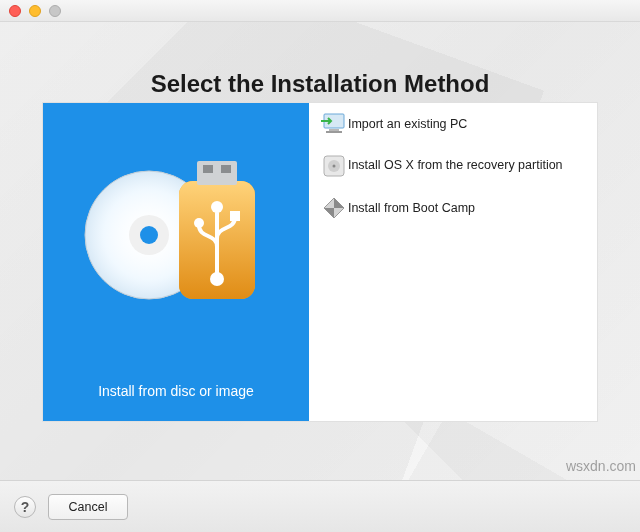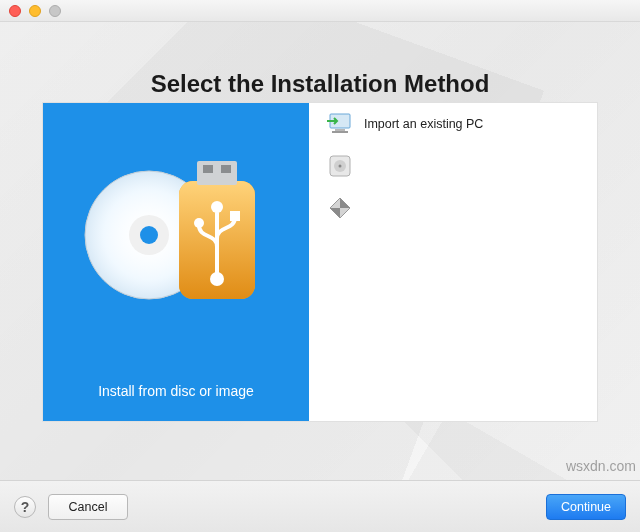--- a/index.html
+++ b/index.html
@@ -73,22 +73,22 @@
     }
     .graphic{
       flex:1;display:flex;align-items:center;justify-content:center;
       width:100%;
     }
     .right-pane{
       flex:1;
       display:flex;flex-direction:column;
     }
     .opt{
-      display:flex;align-items:center;gap:10px;
-      padding:7px 17px;
+      display:flex;align-items:center;
+      padding:7px 11px;
       cursor:default;
     }
     .opt + .opt{ }
     .opt .icon-slot{width:28px;height:28px;display:flex;align-items:center;justify-content:center;}
     .opt .label{font-size:12.5px;color:#222;}
     .opt.two-line .label{line-height:1.25;}
     .footer{
       position:absolute;
       left:0;right:0;bottom:0;height:52px;
       background:linear-gradient(#f2f2f2,#e6e6e6);
@@ -198,43 +198,42 @@
     </div>
 
     <div class="opt two-line">
       <div class="icon-slot">
         <svg width="26" height="26" viewBox="0 0 26 26">
             <rect x="3" y="3" width="20" height="20" rx="3" fill="#e8e8e8" stroke="#b0b0b0"></rect>
             <circle cx="13" cy="13" r="6" fill="#cfcfcf"></circle>
             <circle cx="13" cy="13" r="1.5" fill="#888"></circle>
           </svg>
       </div>
+      <div class="label">Install OS X from the recovery partition</div>
     </div>
 
 
     <div class="opt">
       <div class="icon-slot">
         <svg width="24" height="24" viewBox="0 0 24 24">
             <polygon points="12,2 22,12 12,22 2,12" fill="#d4d4d4" stroke="#9a9a9a"></polygon>
             <polygon points="12,2 22,12 12,12" fill="#8a8a8a"></polygon>
             <polygon points="2,12 12,22 12,12" fill="#8a8a8a"></polygon>
           </svg>
       </div>
+      <div class="label">Install from Boot Camp</div>
     </div>
 
 
   </div>
 </div>
 
 <div class="watermark">wsxdn.com</div>
 
 <div class="footer">
   <div class="help-btn">
     <span>?</span>
   </div>
   <div class="btn">
     <span>Cancel</span>
   </div>
   <div class="spacer"></div>
-  <div class="btn primary">
-    <span>Continue</span>
-  </div>
 </div>
 
 </body></html>

